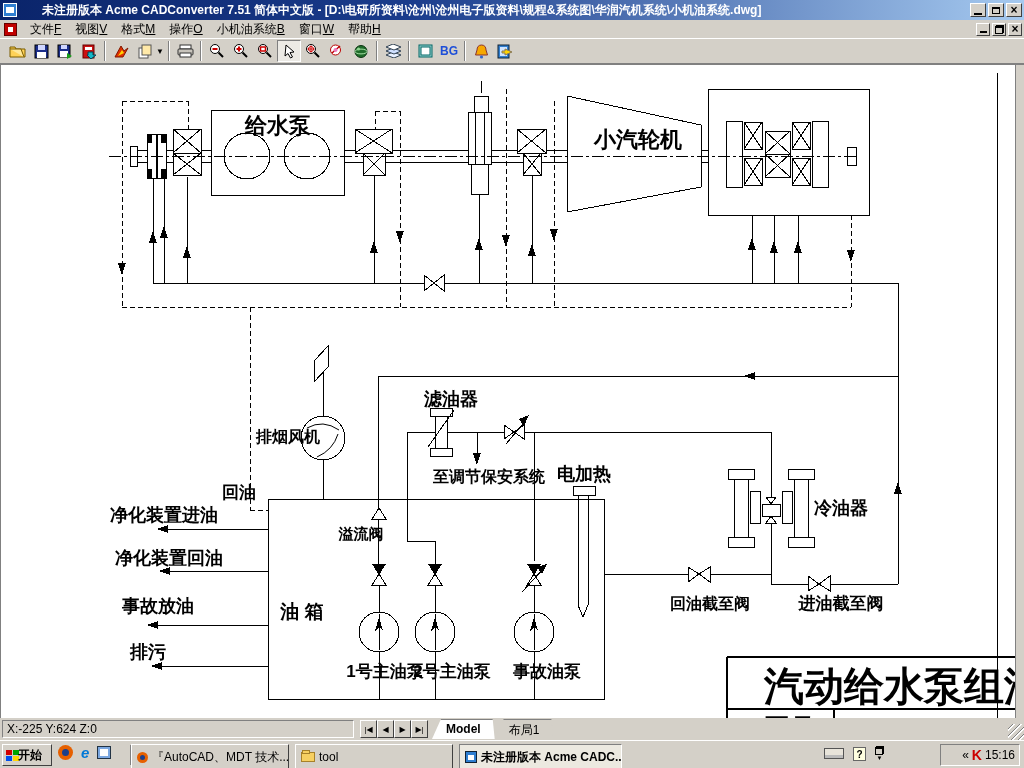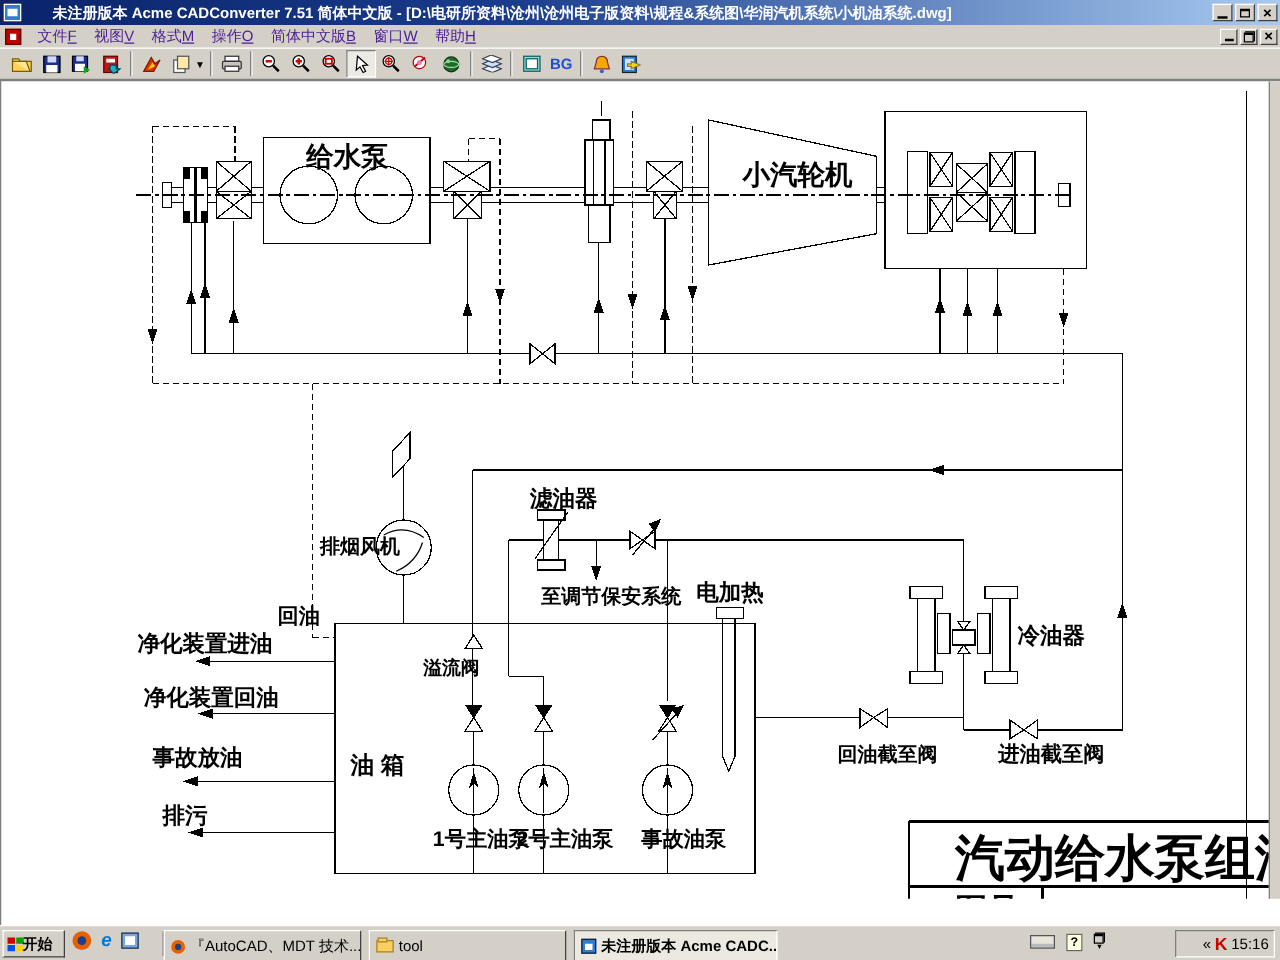--- a/index.html
+++ b/index.html
@@ -29,21 +29,21 @@
   .glyph-close { font-size:12px; font-weight:bold; line-height:10px; }
   .glyph-restore { position:relative; width:9px; height:9px; }
   .glyph-restore::before { content:""; position:absolute; right:0; top:0; width:6px; height:5px; border:1px solid #000; border-top-width:2px; }
   .glyph-restore::after  { content:""; position:absolute; left:0; bottom:0; width:6px; height:5px; border:1px solid #000; border-top-width:2px; background:#d4d0c8; }
 
   
   .menubar { position:absolute; left:0; top:20px; width:1024px; height:18px; background:#d4d0c8;
     display:flex; align-items:center; font-size:12px; }
   .docicon { width:13px; height:13px; background:#c00000; margin:0 6px 0 4px; position:relative; border:1px solid #600; }
   .docicon::after { content:""; position:absolute; left:3px; top:3px; width:5px; height:5px; background:#fff; }
-  .mitem { padding:1px 7px; color:#4c1d95; }
+  .mitem { padding:1px 7px; color:#000000; }
   .mitem u { text-decoration:underline; }
   .menubar .winbtns { margin-left:auto; }
   .wbtn-sm { width:14px; height:13px; }
 
   
   .toolbar { position:absolute; left:0; top:38px; width:1024px; height:26px; background:#d4d0c8;
     border-top:1px solid #fff; border-bottom:1px solid #808080; display:flex; align-items:center; padding-left:5px; }
   .tbtn { width:24px; height:22px; display:flex; align-items:center; justify-content:center; background:#d4d0c8; }
   .tbtn.pressed { border:1px solid; border-color:#808080 #fff #fff #808080; background:#eceae5; }
   .tbtn svg { display:block; }
@@ -118,21 +118,21 @@
         </div>
     </div>
   </div>
 
   <div class="menubar">
     <div class="docicon"></div>
     <div class="mitem"><span>文件</span><u>F</u></div>
     <div class="mitem"><span>视图</span><u>V</u></div>
     <div class="mitem"><span>格式</span><u>M</u></div>
     <div class="mitem"><span>操作</span><u>O</u></div>
-    <div class="mitem"><span>简体中文版</span><u>B</u></div>
+    <div class="mitem"><span>小机油系统</span><u>B</u></div>
     <div class="mitem"><span>窗口</span><u>W</u></div>
     <div class="mitem"><span>帮助</span><u>H</u></div>
     <div class="winbtns">
       <div class="wbtn wbtn-sm raised">
           <div class="glyph-min" style="margin-top:6px;width:7px"></div>
         </div>
       <div class="wbtn wbtn-sm raised">
           <div class="glyph-restore"></div>
         </div>
       <div class="wbtn wbtn-sm raised">
@@ -475,20 +475,34 @@
       <text x="546" y="676" font-size="17" text-anchor="middle">事故油泵</text>
       <text x="840" y="513" font-size="18" text-anchor="middle">冷油器</text>
       <text x="709" y="608" font-size="16" text-anchor="middle">回油截至阀</text>
       <text x="840" y="608" font-size="17" text-anchor="middle">进油截至阀</text>
       <text x="763" y="699" font-size="40">汽动给水泵组油系</text>
       <text x="763" y="736" font-size="26">图号</text>
     </svg>
     <div class="scrollstrip"></div>
   </div>
 
+  <div class="statusbar">
+    <div class="coords sunken">X:-225 Y:624 Z:0</div>
+    <div class="navbtns">
+      <div class="navbtn raised">|◀</div>
+      <div class="navbtn raised">◀</div>
+      <div class="navbtn raised">▶</div>
+      <div class="navbtn raised">▶|</div>
+    </div>
+    <div class="tabs">
+      <div class="tab active">Model</div>
+      <div class="tab">布局1</div>
+    </div>
+    <div class="grip"></div>
+  </div>
 
   <div class="taskbar">
     <div class="startbtn raised">
       <div class="winflag">
           <i></i>
           <i></i>
           <i></i>
           <i></i>
         </div>
       <span>开始</span>

